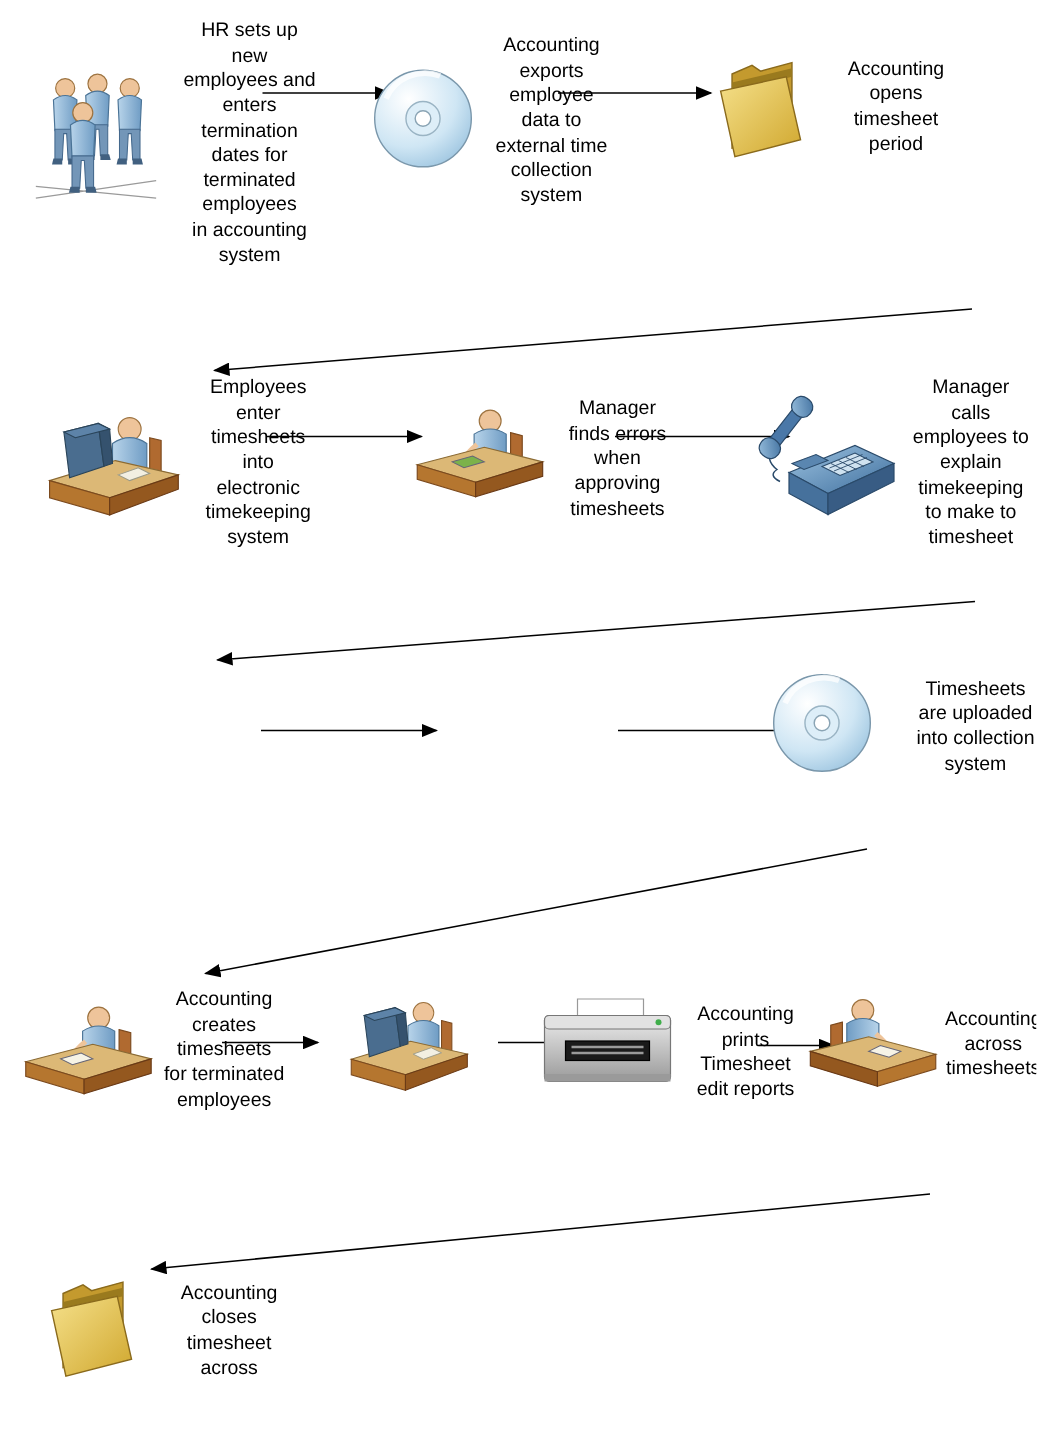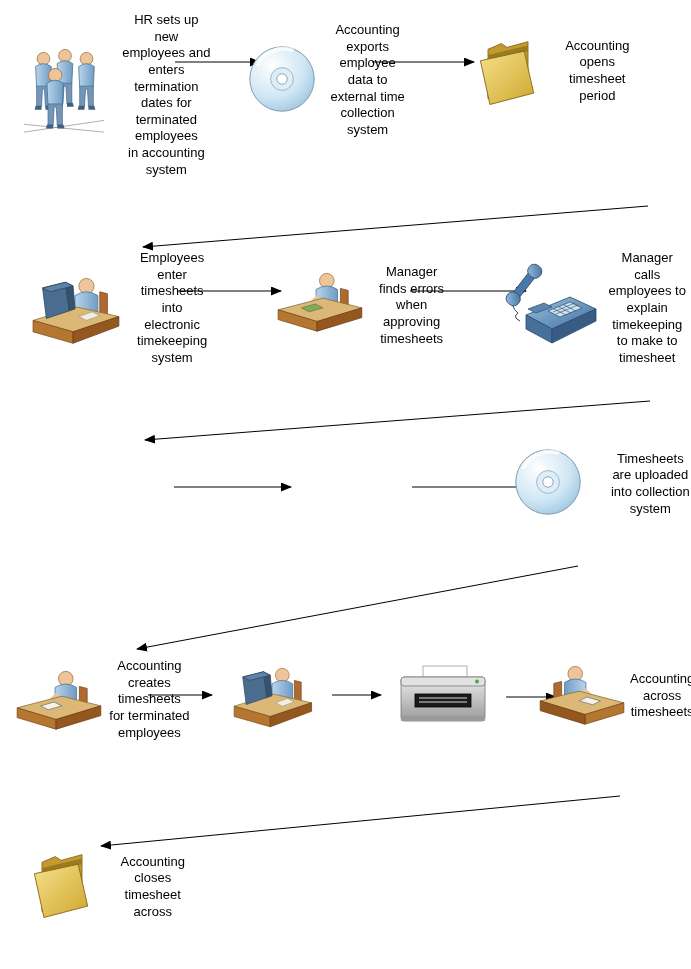--- a/index.html
+++ b/index.html
@@ -239,20 +239,22 @@
         </svg>
     </div>
   </div>
 
   <div class="node" style="left:350px;top:664px;width:185px">
     <div class="icon" style="height:70px">
       <svg width="100" height="70" viewBox="0 0 100 70">
           <use href="#sym-printer"></use>
         </svg>
     </div>
+    <div class="label">Accounting prints
+Timesheet edit reports</div>
   </div>
 
   <div class="node" style="left:536px;top:656px;width:158px">
     <div class="icon paper-white flip" style="height:76px">
       <svg width="94" height="70" viewBox="0 0 96 72">
           <use href="#sym-person-desk"></use>
         </svg>
     </div>
     <div class="label">Accounting across
 timesheets</div>

